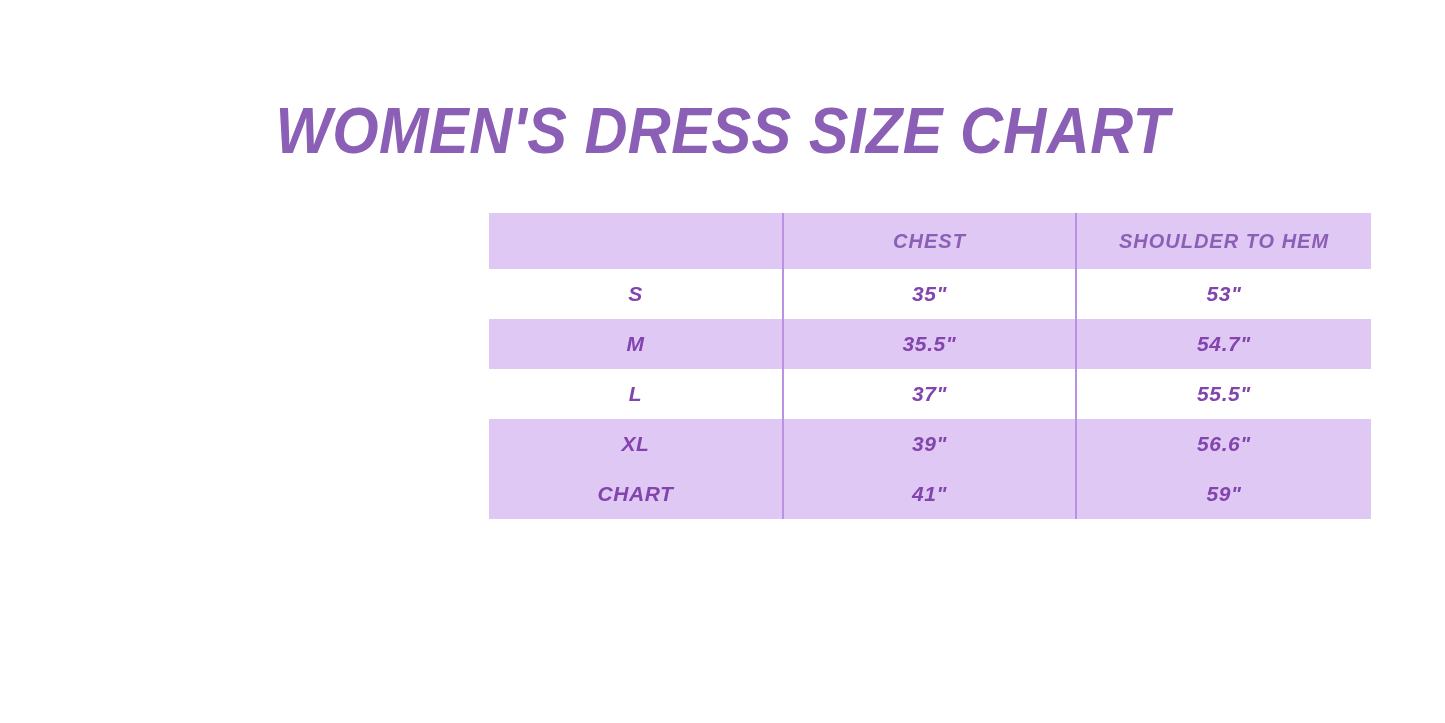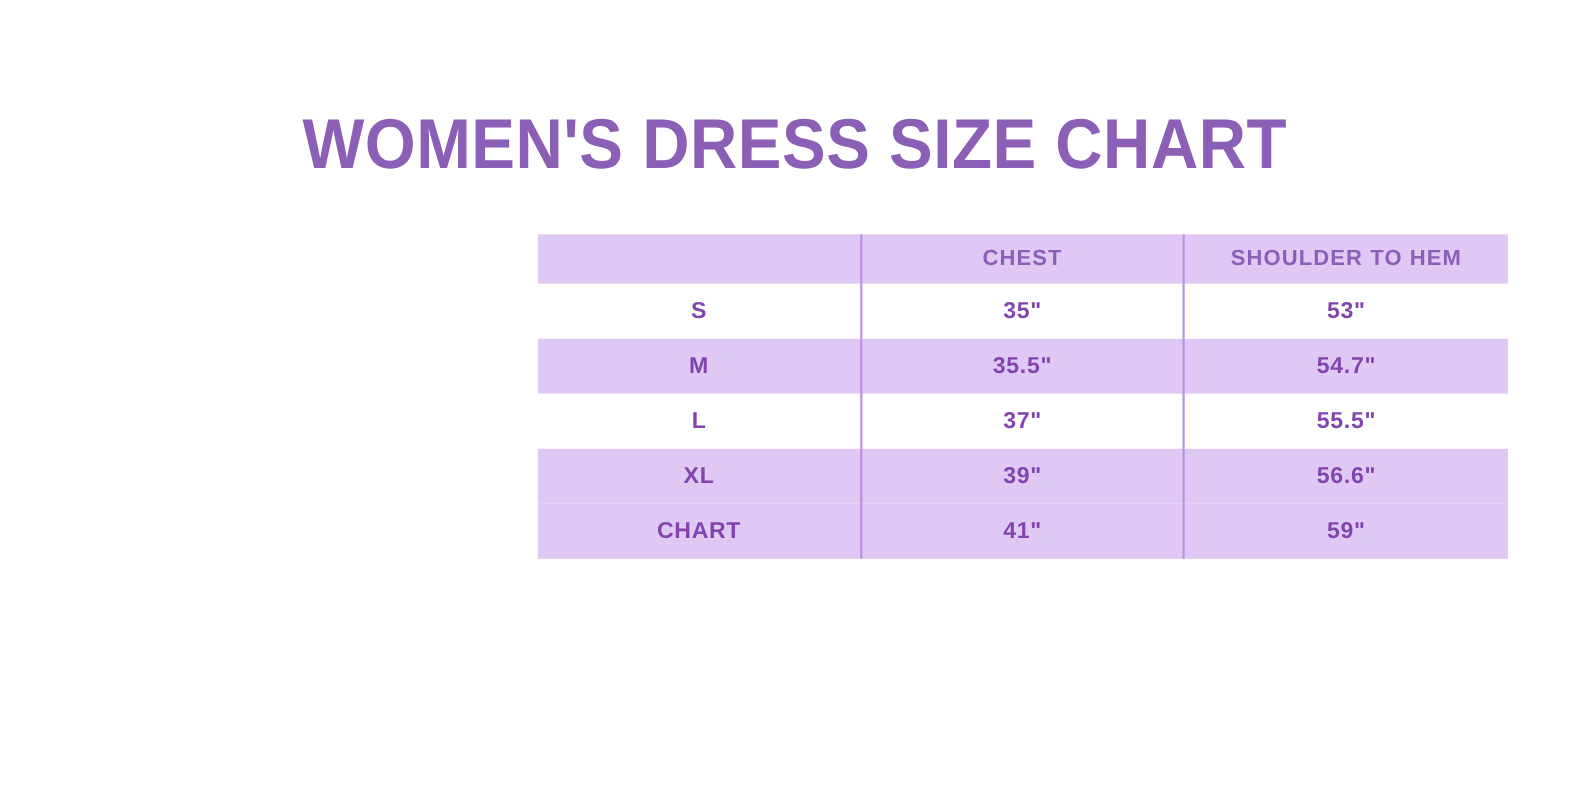--- a/index.html
+++ b/index.html
@@ -13,20 +13,21 @@
     background: #ffffff;
     font-family: "Liberation Sans", "DejaVu Sans", sans-serif;
     overflow: hidden;
   }
 
   #page {
     position: relative;
     width: 1445px;
     height: 723px;
     background: #ffffff;
+    font-style: italic;
   }
 
   
   #chart-title {
     position: absolute;
     left: 0;
     top: 56px;
     width: 1445px;
     text-align: center;
     color: #8b5fb5;
@@ -62,21 +63,21 @@
     vertical-align: middle;
     font-weight: bold;
     font-size: 21px;
     letter-spacing: 0.6px;
     color: #8244ad;
     font-family: "Liberation Sans Narrow", "Liberation Sans", "DejaVu Sans Condensed", sans-serif;
     white-space: nowrap;
   }
 
   #size-table thead th {
-    height: 45px;
+    height: 56px;
     background: #e0c8f5;
     color: #8b5fb5;
     font-size: 20px;
     letter-spacing: 1px;
   }
 
   
   #size-table tbody tr.row-shaded td {
     background: #e0c8f5;
   }

